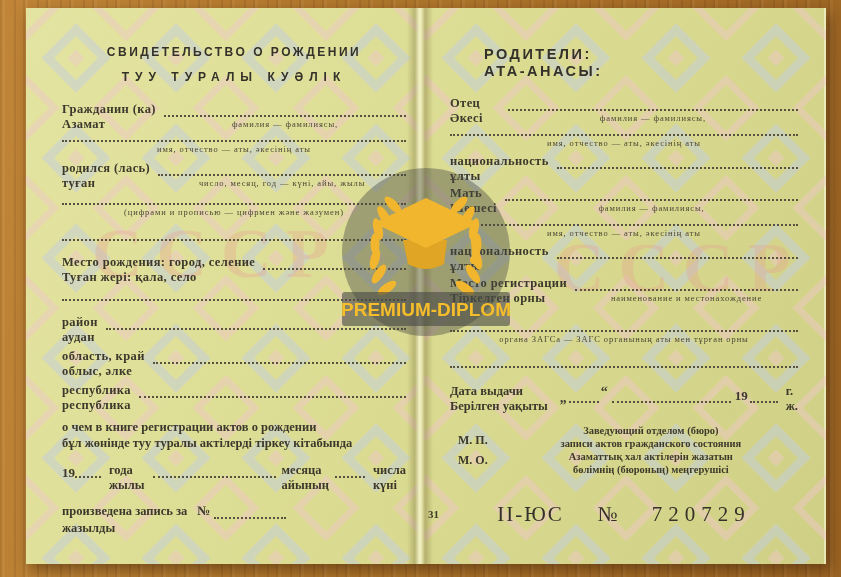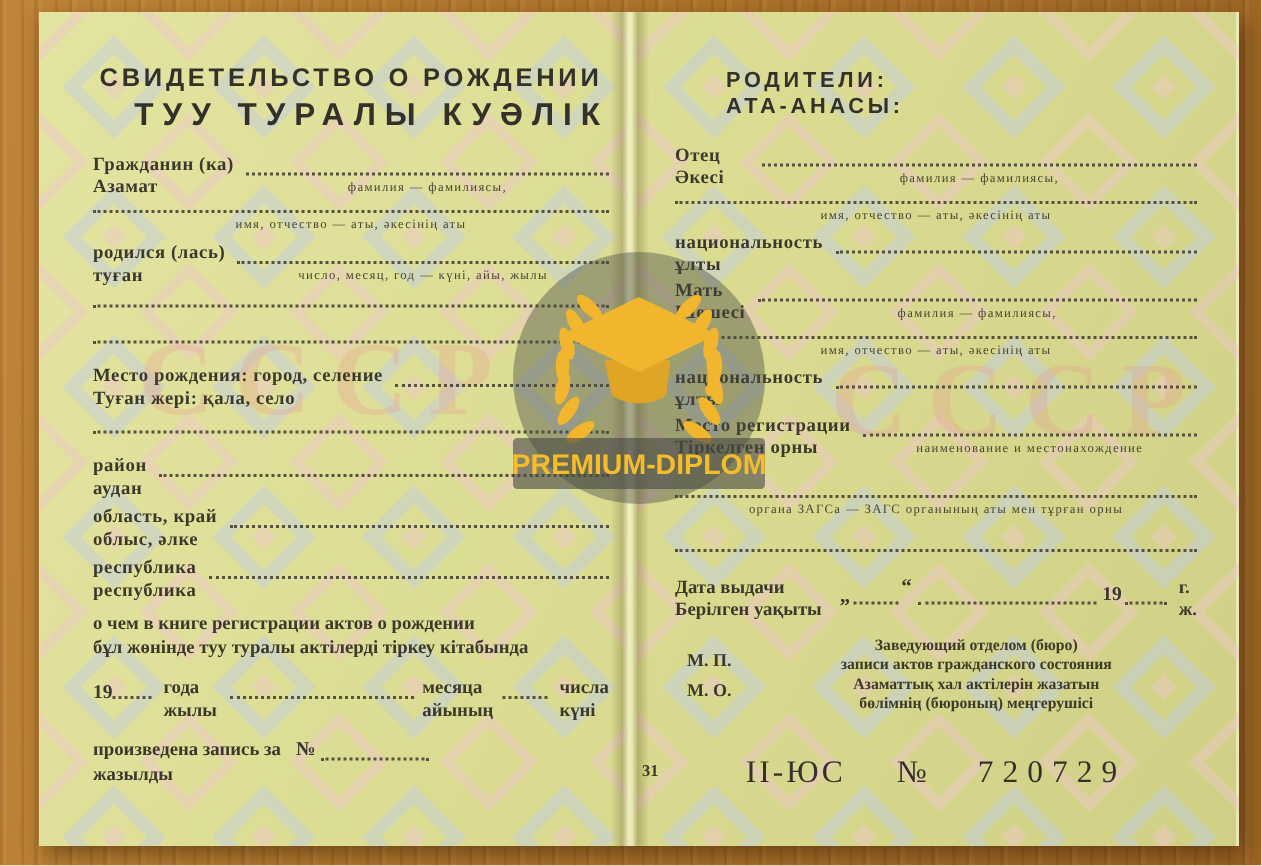--- a/index.html
+++ b/index.html
@@ -30,22 +30,22 @@
   .fold{
     position:absolute; left:381px; top:0; width:26px; height:100%;
     background:linear-gradient(90deg, rgba(0,0,0,0) 0%, rgba(95,80,35,0.28) 30%,
       #f1f1c4 48%, #e6e6ae 56%, rgba(110,90,40,0.33) 70%, rgba(0,0,0,0) 100%);
   }
   .page{position:absolute; top:0; height:556px;}
   .page-left{left:36px; width:344px;}
   .page-right{left:424px; width:348px;}
 
   .title{ text-align:center; margin-top:34px; font-family:"Liberation Sans",sans-serif; font-weight:bold; color:#34312a;}
-  .title .t1{display:block; font-size:17px; letter-spacing:2.5px; line-height:20px;}
-  .title .t2{display:block; font-size:21px; letter-spacing:6px; line-height:22px; margin-top:4px;text-align:right;}
+  .title .t1{display:block; font-size:12px; letter-spacing:2.5px; line-height:20px;}
+  .title .t2{display:block; font-size:12px; letter-spacing:6px; line-height:22px; margin-top:4px;}
   .parents{ margin-top:38px; padding-left:34px; font-family:"Liberation Sans",sans-serif; font-weight:bold; color:#34312a;}
   .parents span{display:block; font-size:14.5px; letter-spacing:2.5px; line-height:17px;}
 
   .lab{flex:0 0 auto; font-size:12.5px; font-weight:bold; letter-spacing:0.4px; line-height:15px; padding-right:8px;}
   .lab span{display:block; white-space:nowrap;}
   .row{display:flex;}
   .fill{flex:1 1 auto; display:flex; flex-direction:column; justify-content:flex-start;}
   .dl{border-bottom:2px dotted var(--dots,#57523f); height:0;}
   .cap{font-size:8.5px; letter-spacing:0.9px; text-align:center; color:#4b4635; margin-top:2px; white-space:nowrap;} .pt13{padding-top:13px;}
   .linecap{display:block;}
@@ -128,20 +128,21 @@
           <span>туған</span>
         </div>
         <div class="fill pt13">
           <div class="dl"></div>
           <div class="cap">число, месяц, год — күні, айы, жылы</div>
         </div>
       </div>
 
       <div class="linecap" style="margin-top:12px;">
         <div class="dl"></div>
+        <div class="cap">(цифрами и прописью — цифрмен және жазумен)</div>
       </div>
 
       <div class="plain dl" style="margin-top:22px;"></div>
 
       <div class="row" style="margin-top:14px;">
         <div class="lab">
           <span>Место рождения: город, селение</span>
           <span>Туған жері: қала, село</span>
         </div>
         <div class="fill pt13" style="min-width:90px;">

